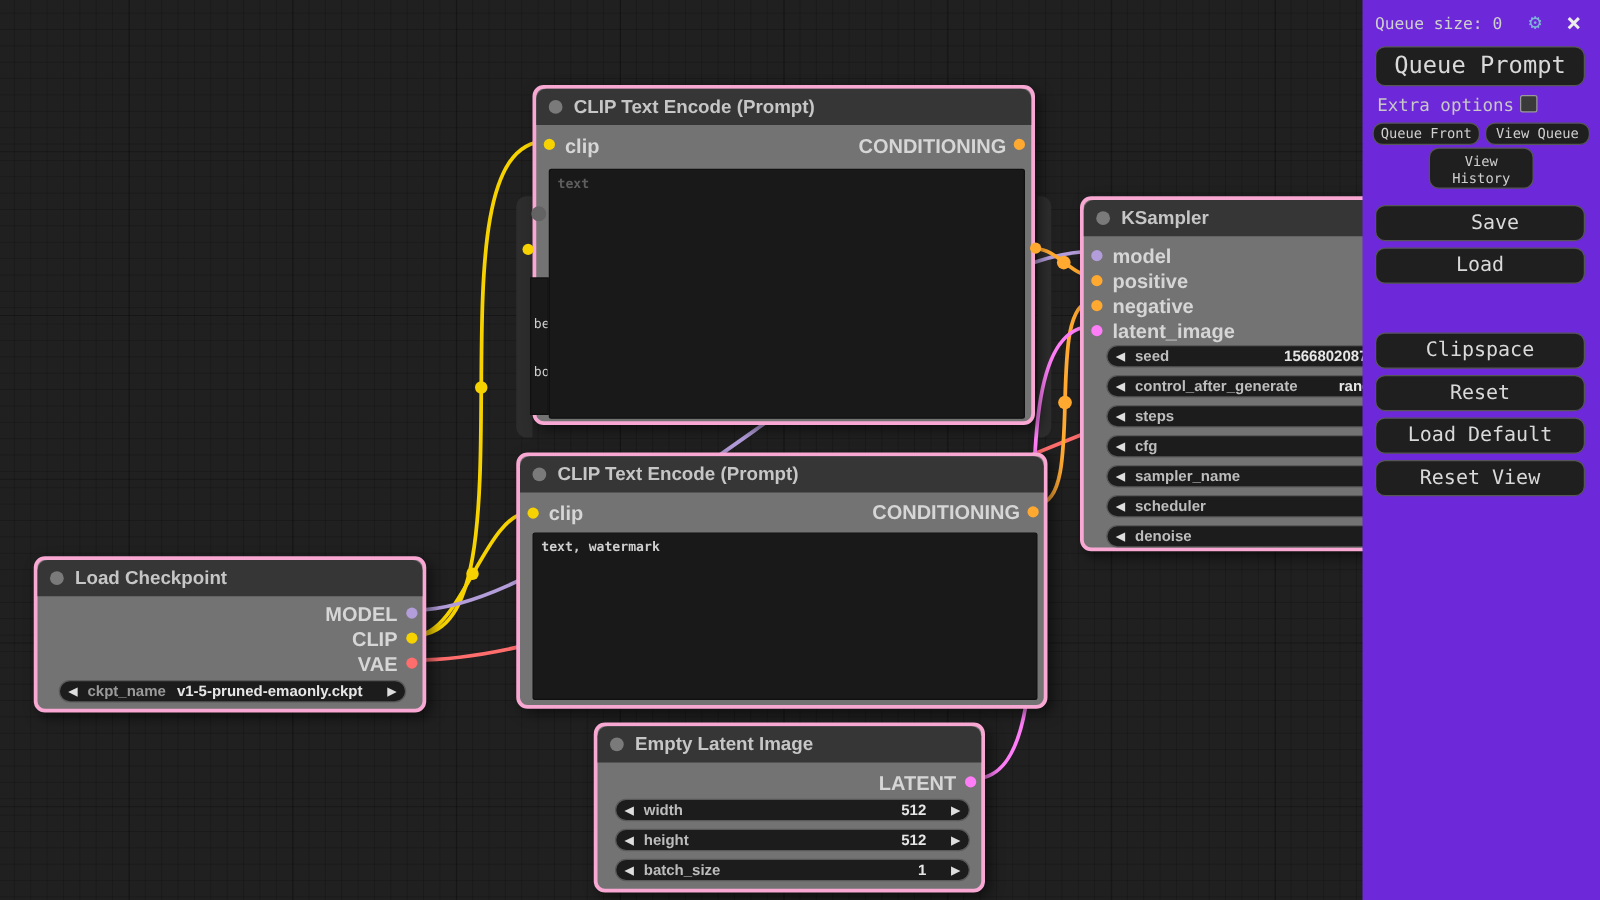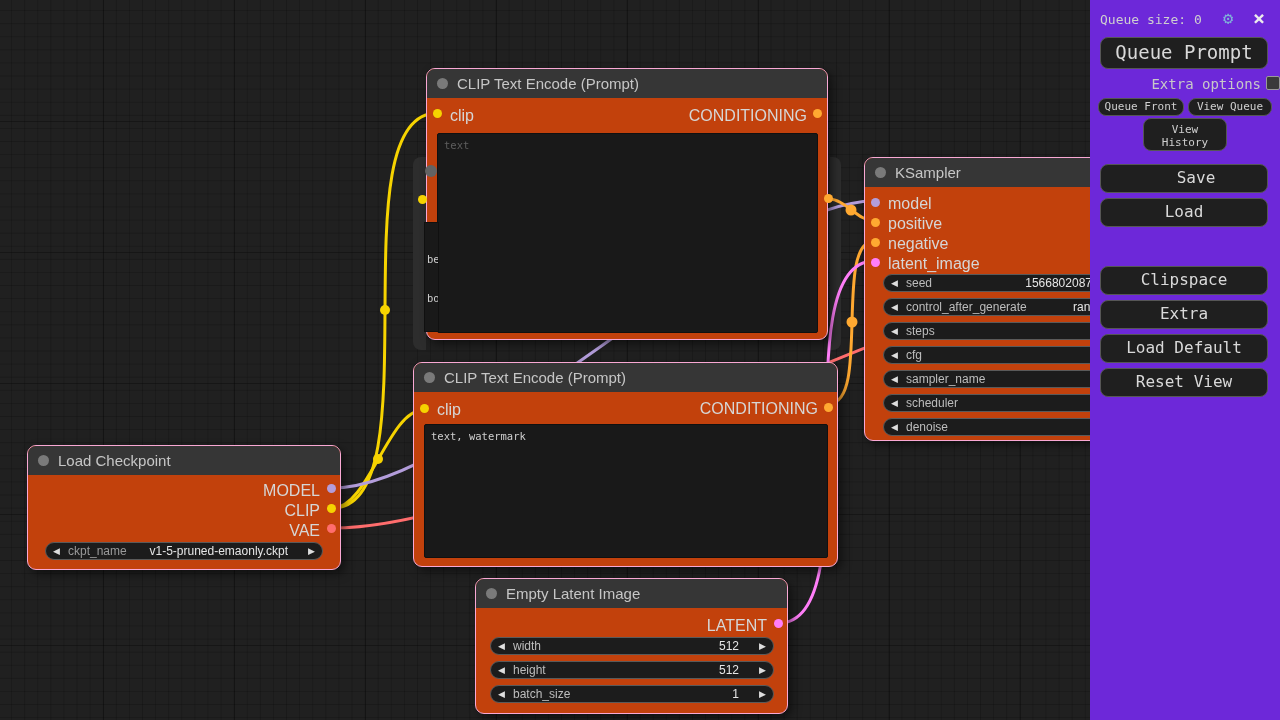--- a/index.html
+++ b/index.html
@@ -17,23 +17,24 @@
       linear-gradient(90deg, rgba(0,0,0,.30) 1px, transparent 1px),
       linear-gradient(rgba(0,0,0,.18) 1px, transparent 1px),
       linear-gradient(90deg, rgba(0,0,0,.18) 1px, transparent 1px);
     background-size:131px 131px,131px 131px,13.1px 13.1px,13.1px 13.1px;
     background-position:-28px -10px,-28px -10px,-2px -3px,-2px -3px;
   }
   #wires{position:absolute;left:0;top:0;z-index:2;}
   .frag{position:absolute;z-index:1;background:#2d2d2d;}
   
   .node{
-    position:absolute;z-index:3;background:#c2410c;border-radius:9px;
-    box-shadow:4px 4px 10px rgba(0,0,0,.5);border:1px solid #f9a8d4;
+    position:absolute;z-index:3;background:#737373;border-radius:9px;
+    box-shadow:4px 4px 10px rgba(0,0,0,.5);border:3px solid #f9a8d4;
     box-sizing:border-box;
+    font-weight:bold;
   }
   .node-title{
     position:absolute;left:0;top:0;right:0;height:29px;background:#363636;
     border-radius:8px 8px 0 0;color:#c6c6c6;font-size:15px;line-height:29px;
     white-space:nowrap;overflow:hidden;
   }
   .title-dot{
     position:absolute;left:10px;top:9px;width:11px;height:11px;border-radius:50%;
     background:#7a7a7a;
   }
@@ -76,21 +77,21 @@
   }
   .sb-small{
     position:absolute;height:18px;background:#1f1f1f;border:1.5px solid #565656;
     border-radius:8px;box-sizing:border-box;font-size:11px;color:#cfcfcf;
     text-align:center;line-height:15px;white-space:nowrap;
   }
   #queue-size-row{position:absolute;left:10px;top:12px;font-size:13px;color:#cfcfcf;}
   #gear{position:absolute;left:133px;top:8px;font-size:17px;color:#7fb2d9;}
   #close-x{position:absolute;left:163px;top:6px;font-size:20px;color:#ececec;font-weight:bold;}
   #queue-prompt{top:37px;height:32px;font-size:19px;line-height:29px;}
-  #extra-row{position:absolute;left:0;top:76px;width:190px;text-align:right;font-size:14px;color:#c8c8c8;}
+  #extra-row{position:absolute;left:0;top:76px;width:152px;text-align:center;font-size:14px;color:#c8c8c8;}
   #extra-check{
     display:inline-block;width:12px;height:12px;border:1px solid #999;background:#3a3a3a;
     border-radius:2px;vertical-align:-1px;margin-left:5px;
   }
   #view-history{position:absolute;left:53px;top:118px;width:84px;height:33px;background:#1f1f1f;
     border:1.5px solid #565656;border-radius:8px;box-sizing:border-box;font-size:11px;
     color:#cfcfcf;text-align:center;line-height:13px;padding-top:4px;}
 </style>
 </head>
 <body>
@@ -256,16 +257,16 @@
   <div class="sb-small" style="left:98px;top:98px;width:84px;">View Queue</div>
 
   <div id="view-history">
     <div>View</div>
     <div>History</div>
   </div>
 
   <div class="sb-btn" style="top:164px;padding-left:24px;">Save</div>
   <div class="sb-btn" style="top:198px;">Load</div>
   <div class="sb-btn" style="top:266px;">Clipspace</div>
-  <div class="sb-btn" style="top:300px;">Extra</div>
+  <div class="sb-btn" style="top:300px;">Reset</div>
   <div class="sb-btn" style="top:334px;">Load Default</div>
   <div class="sb-btn" style="top:368px;">Reset View</div>
 </div>
 
 </body></html>

